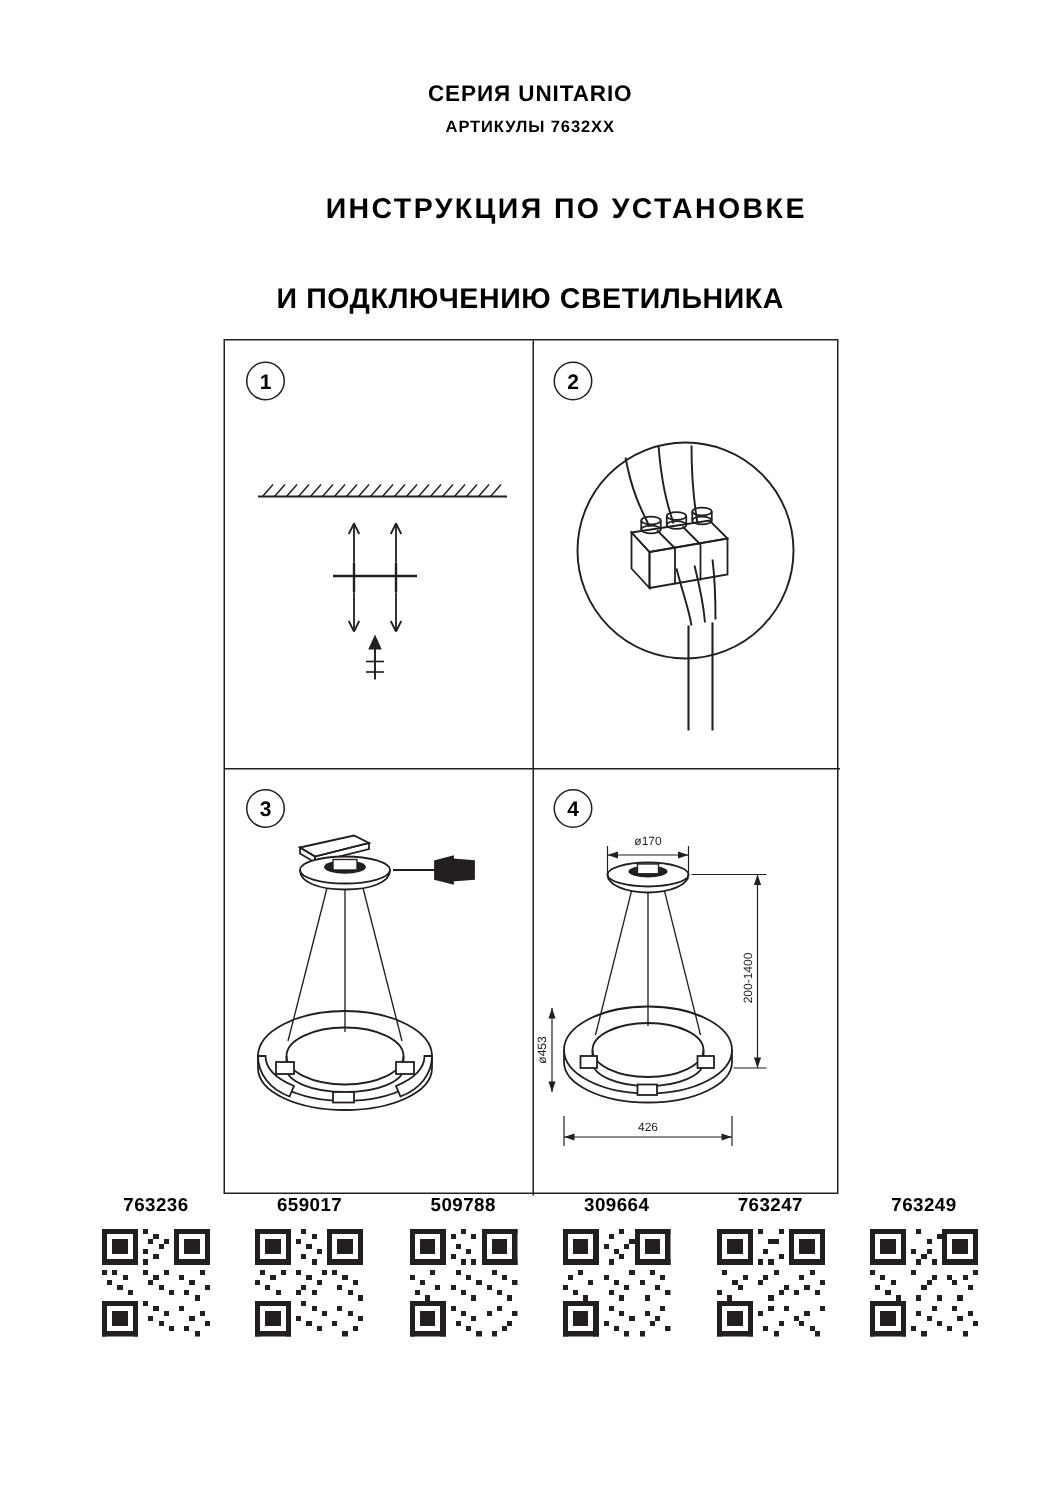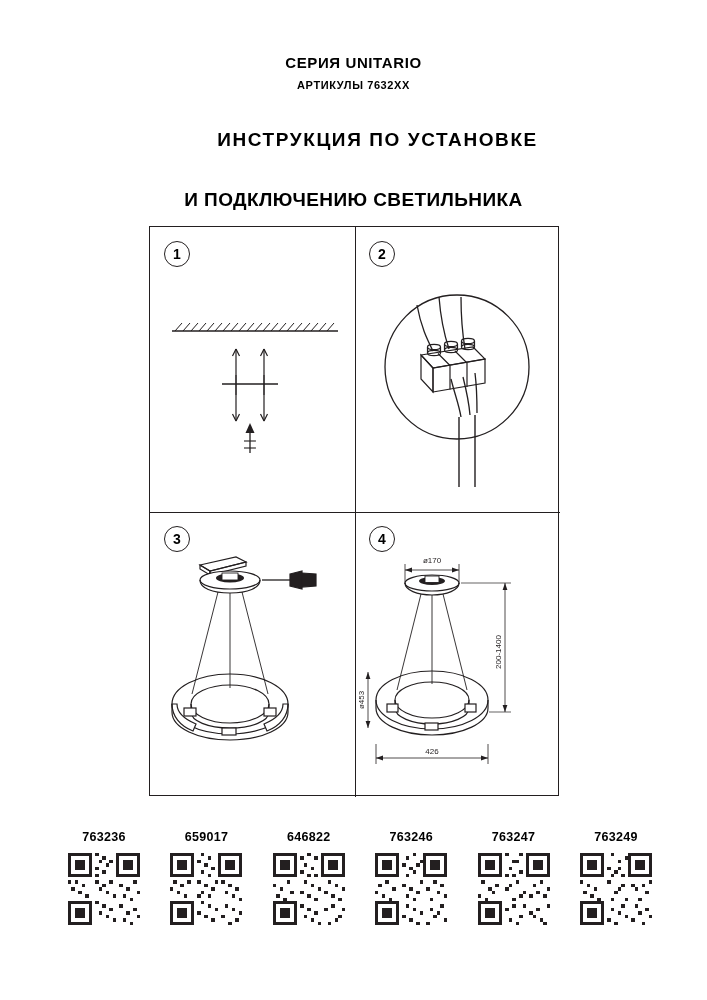--- a/index.html
+++ b/index.html
@@ -110,21 +110,21 @@
 
   .art {
     position: absolute;
     inset: 0;
   }
 
   
   .codes {
     position: absolute;
     left: 60px;
-    top: 830px;
+    top: 796px;
     width: 600px;
     display: flex;
     justify-content: space-between;
   }
   .code-item {
     width: 88px;
     text-align: center;
   }
   .code-label {
     font-size: 12.5px;
@@ -461,21 +461,21 @@
             <rect x="18" y="16" width="1" height="1"></rect>
           <rect x="20" y="17" width="1" height="1"></rect>
             <rect x="15" y="18" width="1" height="1"></rect>
           <rect x="17" y="20" width="1" height="1"></rect>
             <rect x="19" y="19" width="1" height="1"></rect>
         </g>
       </svg>
     </div>
 
     <div class="code-item">
-      <div class="code-label">646822</div>
+      <div class="code-label">509788</div>
       <svg class="qr" viewBox="0 0 21 21" shape-rendering="crispEdges">
         <rect width="21" height="21" fill="#fff"></rect>
         <g fill="#231f20">
           <rect x="0" y="0" width="7" height="1"></rect>
             <rect x="0" y="6" width="7" height="1"></rect>
           <rect x="0" y="0" width="1" height="7"></rect>
             <rect x="6" y="0" width="1" height="7"></rect>
           <rect x="2" y="2" width="3" height="3"></rect>
           <rect x="14" y="0" width="7" height="1"></rect>
             <rect x="14" y="6" width="7" height="1"></rect>
@@ -523,21 +523,21 @@
             <rect x="17" y="15" width="1" height="1"></rect>
           <rect x="19" y="18" width="1" height="1"></rect>
             <rect x="16" y="20" width="1" height="1"></rect>
           <rect x="18" y="19" width="1" height="1"></rect>
             <rect x="20" y="16" width="1" height="1"></rect>
         </g>
       </svg>
     </div>
 
     <div class="code-item">
-      <div class="code-label">763246</div>
+      <div class="code-label">309664</div>
       <svg class="qr" viewBox="0 0 21 21" shape-rendering="crispEdges">
         <rect width="21" height="21" fill="#fff"></rect>
         <g fill="#231f20">
           <rect x="0" y="0" width="7" height="1"></rect>
             <rect x="0" y="6" width="7" height="1"></rect>
           <rect x="0" y="0" width="1" height="7"></rect>
             <rect x="6" y="0" width="1" height="7"></rect>
           <rect x="2" y="2" width="3" height="3"></rect>
           <rect x="14" y="0" width="7" height="1"></rect>
             <rect x="14" y="6" width="7" height="1"></rect>

